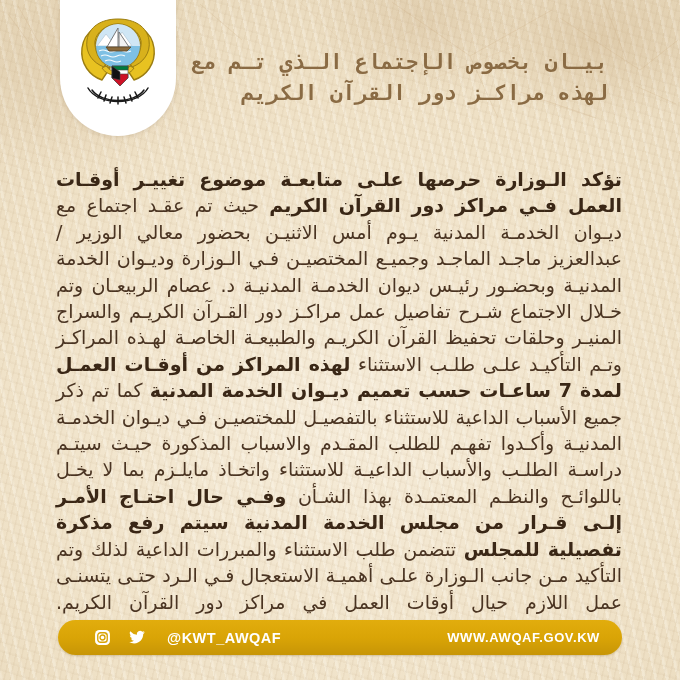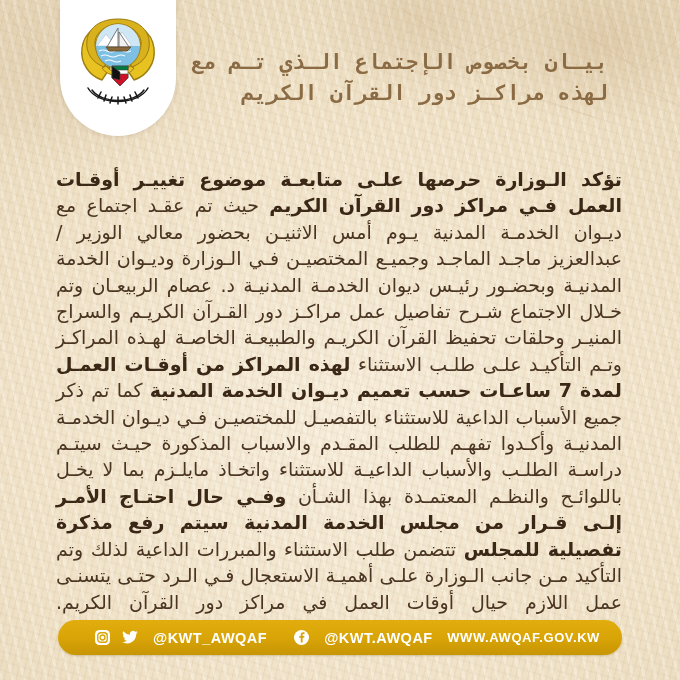--- a/index.html
+++ b/index.html
@@ -113,21 +113,21 @@
     box-shadow: 0 1px 2px rgba(120,90,20,0.25);
     display: flex;
     align-items: center;
     direction: ltr;
     box-sizing: border-box;
     padding: 0 22px 0 36px;
   }
   .social-group {
     display: flex;
     align-items: center;
-    gap: 10px;
+    gap: 17px;
   }
   .social-group + .social-group { margin-left: 26px; }
   .footer-handle {
     color: #ffffff;
     font-size: 14.5px;
     font-weight: bold;
     letter-spacing: 0.5px;
     margin-left: 4px;
     white-space: nowrap;
     font-family: "Liberation Sans", sans-serif;
@@ -230,24 +230,17 @@
         <rect x="5.3" y="5.3" width="13.4" height="13.4" rx="4" fill="none" stroke="#d9a406" stroke-width="1.9"></rect>
         <circle cx="12" cy="12" r="3.5" fill="none" stroke="#d9a406" stroke-width="1.9"></circle>
         <circle cx="17.3" cy="6.8" r="1.3" fill="#d9a406"></circle>
       </svg>
       <svg class="sicon" width="18" height="17" viewBox="0 0 24 24">
         <path d="M23 4.6c-.8.36-1.7.6-2.6.71a4.5 4.5 0 0 0 2-2.48c-.88.52-1.85.9-2.88 1.1a4.52 4.52 0 0 0-7.7 4.12A12.83 12.83 0 0 1 2.5 3.3a4.5 4.5 0 0 0 1.4 6.03 4.47 4.47 0 0 1-2.05-.56v.06a4.52 4.52 0 0 0 3.63 4.43 4.5 4.5 0 0 1-2.04.08 4.53 4.53 0 0 0 4.22 3.14A9.07 9.07 0 0 1 1 18.4a12.79 12.79 0 0 0 6.92 2.03c8.3 0 12.85-6.88 12.85-12.85l-.02-.58A9.18 9.18 0 0 0 23 4.6z" fill="#ffffff"></path>
       </svg>
       <span class="footer-handle">@KWT_AWQAF</span>
     </div>
 
-    <div class="social-group">
-      <svg class="sicon" width="17" height="17" viewBox="0 0 24 24">
-        <circle cx="12" cy="12" r="10.6" fill="#ffffff"></circle>
-        <path d="M13.6 12.4h2.1l.33-2.6h-2.43V8.2c0-.75.21-1.26 1.29-1.26h1.37V4.6a18.6 18.6 0 0 0-2-.1c-1.98 0-3.33 1.2-3.33 3.42V9.8H8.8v2.6h2.13v6.7h2.67v-6.7z" fill="#d9a406"></path>
-      </svg>
-      <span class="footer-handle">@KWT.AWQAF</span>
-    </div>
 
     <span class="footer-site">WWW.AWQAF.GOV.KW</span>
   </div>
 
 </div>
 
 </body></html>

